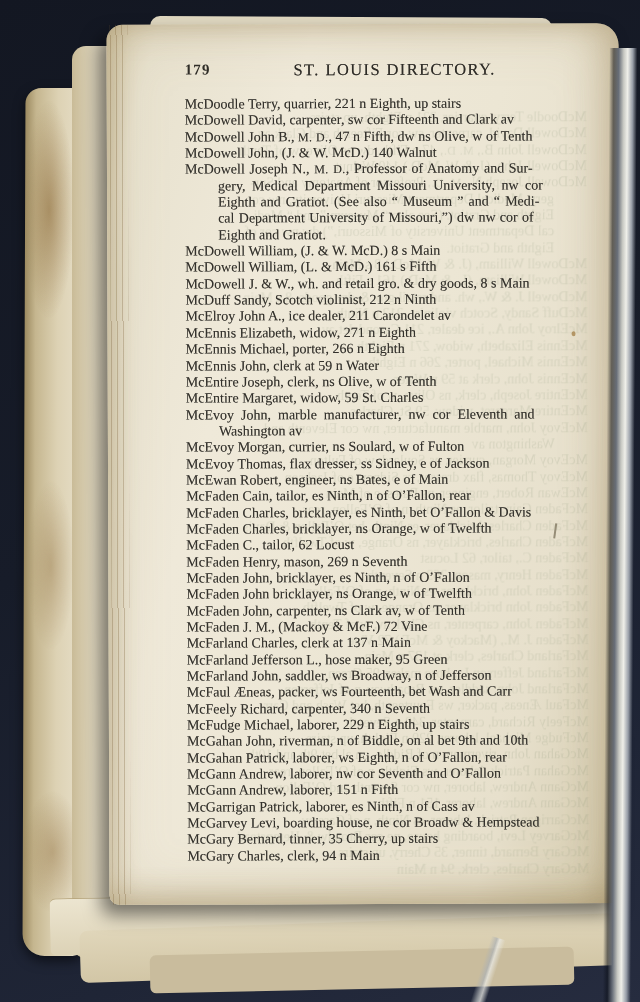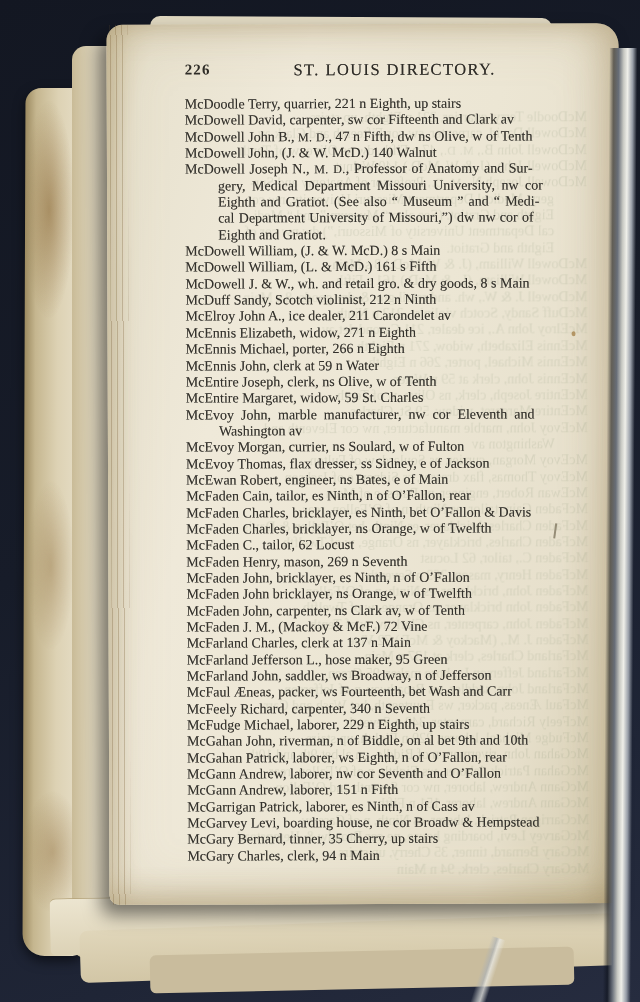--- a/index.html
+++ b/index.html
@@ -201,21 +201,21 @@
           <div class="line"><span class="">McGary Bernard, tinner, 35 Cherry, up stairs</span></div>
         </div>
         <div>
           <div class="line"><span class="">McGary Charles, clerk, 94 n Main</span></div>
         </div>
       </div>
     <div class="fleck fleck-a"></div>
     <div class="fiber"></div>
     <div class="content">
       <div class="header">
-        <span class="pagenum">226</span>
+        <span class="pagenum">179</span>
         <span class="title">ST. LOUIS DIRECTORY.</span>
       </div>
       <div class="entries">
           <div>
             <div class="line"><span class="">McDoodle Terry, quarrier, 221 n Eighth, up stairs</span></div>
           </div>
           <div>
             <div class="line"><span class="">McDowell David, carpenter, sw cor Fifteenth and Clark av</span></div>
           </div>
           <div>

